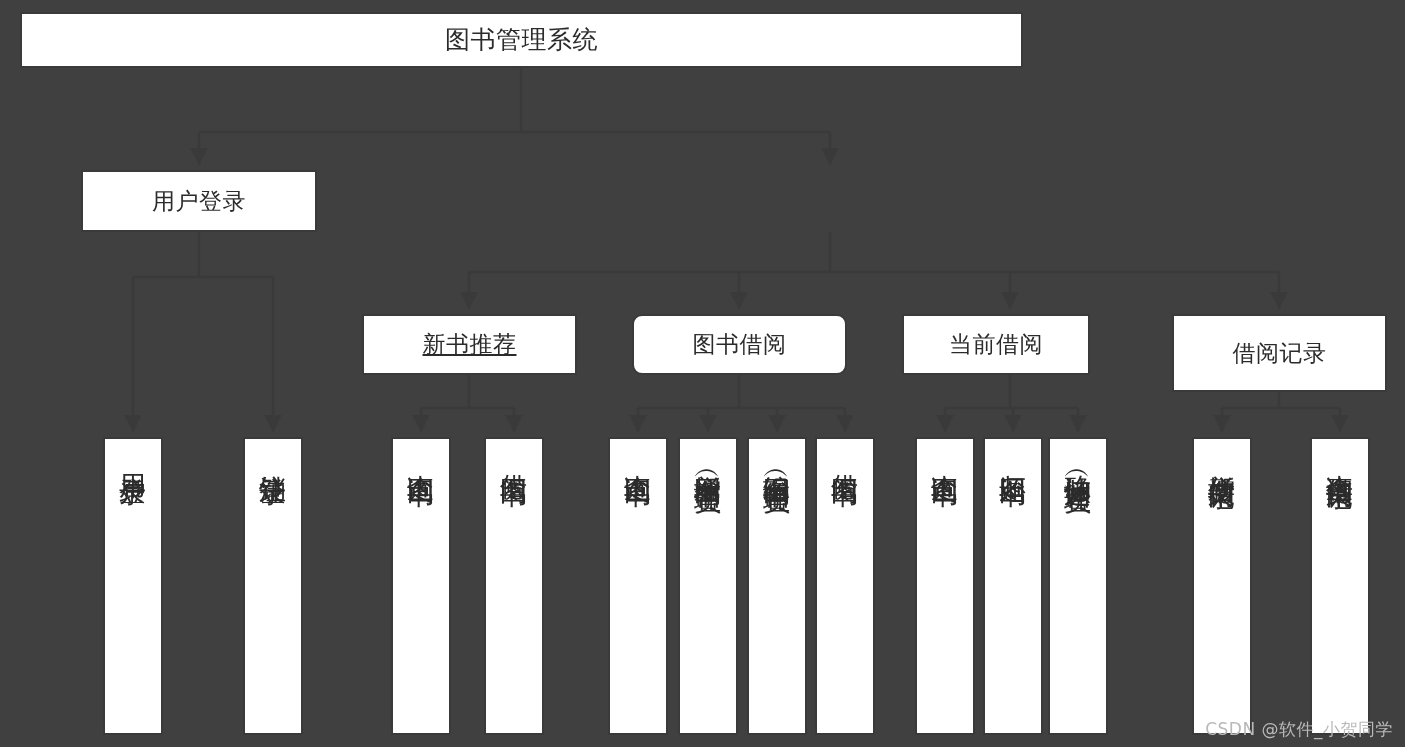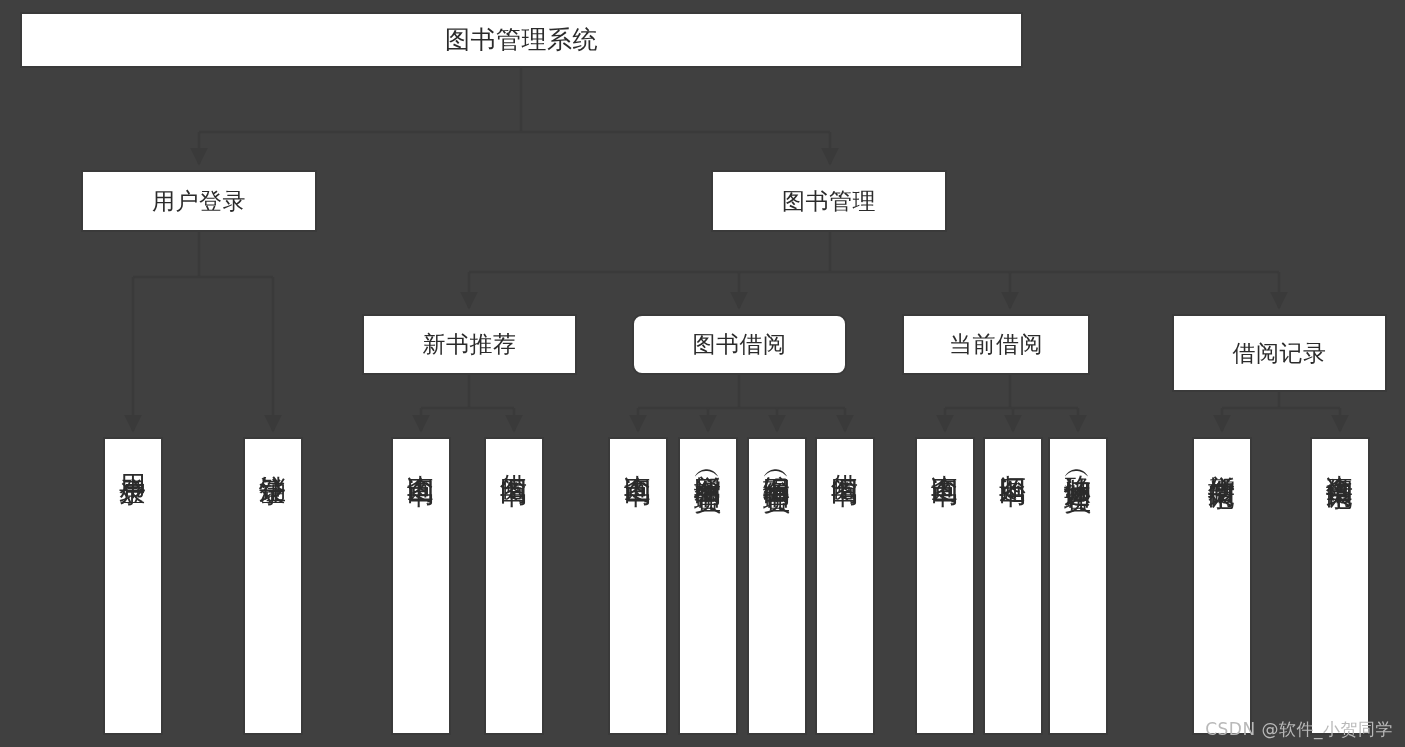--- a/index.html
+++ b/index.html
@@ -126,25 +126,22 @@
     </g>
   </svg>
 
   <div class="node horiz root" style="left:20px; top:12px; width:1003px; height:56px;">
     <span class="label">图书管理系统</span>
   </div>
 
   <div class="node horiz" style="left:81px; top:170px; width:236px; height:62px;">
     <span class="label">用户登录</span>
   </div>
-  <div class="node horiz" style="left:711px; top:170px; width:236px; height:62px;">
-    <span class="label">图书管理</span>
-  </div>
 
-  <div class="node horiz" style="left:362px; top:314px; width:215px; height:61px;">
+  <div class="node horiz" style="left:362px; top:314px; width:215px; height:61px;text-decoration:underline;">
     <span class="label">新书推荐</span>
   </div>
   <div class="node horiz" style="left:632px; top:314px; width:215px; height:61px;border-radius:10px;">
     <span class="label">图书借阅</span>
   </div>
   <div class="node horiz" style="left:902px; top:314px; width:188px; height:61px;">
     <span class="label">当前借阅</span>
   </div>
   <div class="node horiz" style="left:1172px; top:314px; width:215px; height:78px;">
     <span class="label">借阅记录</span>

